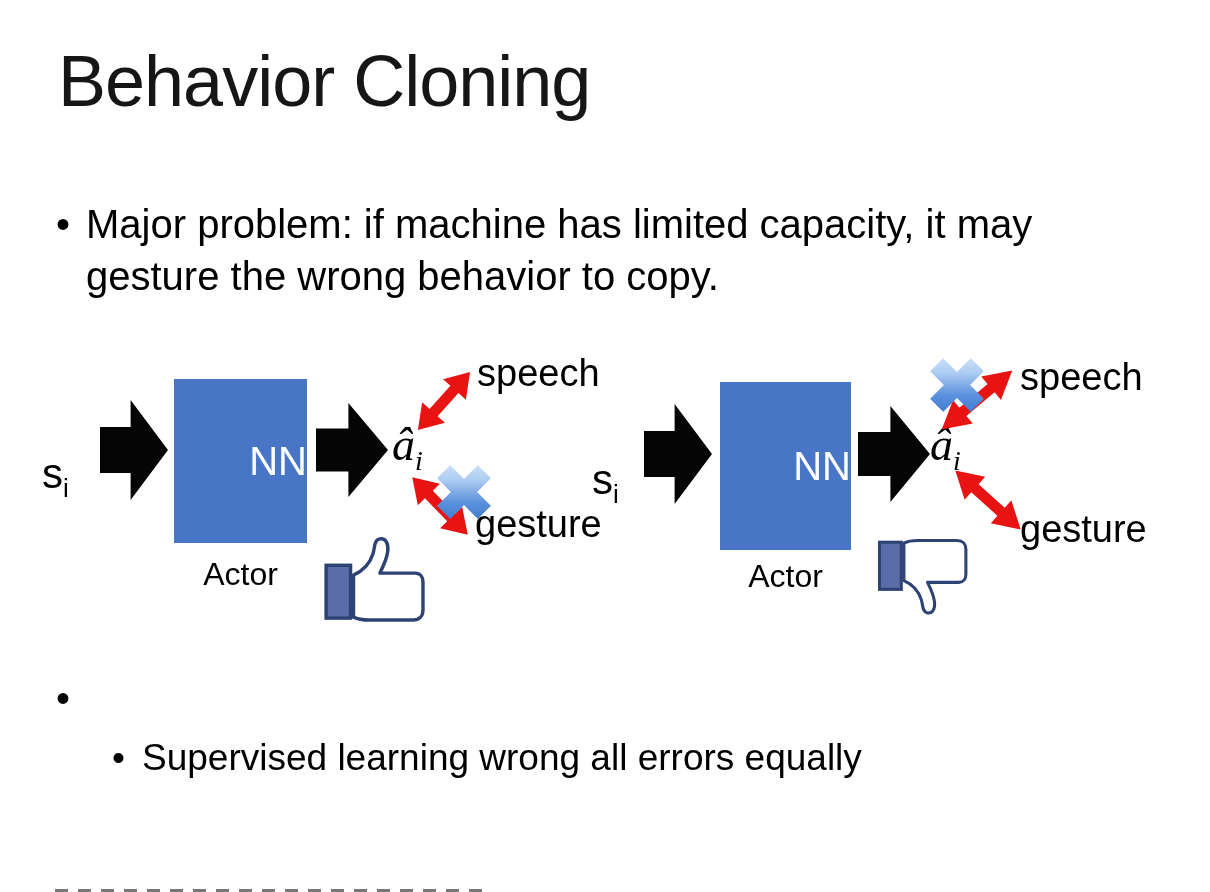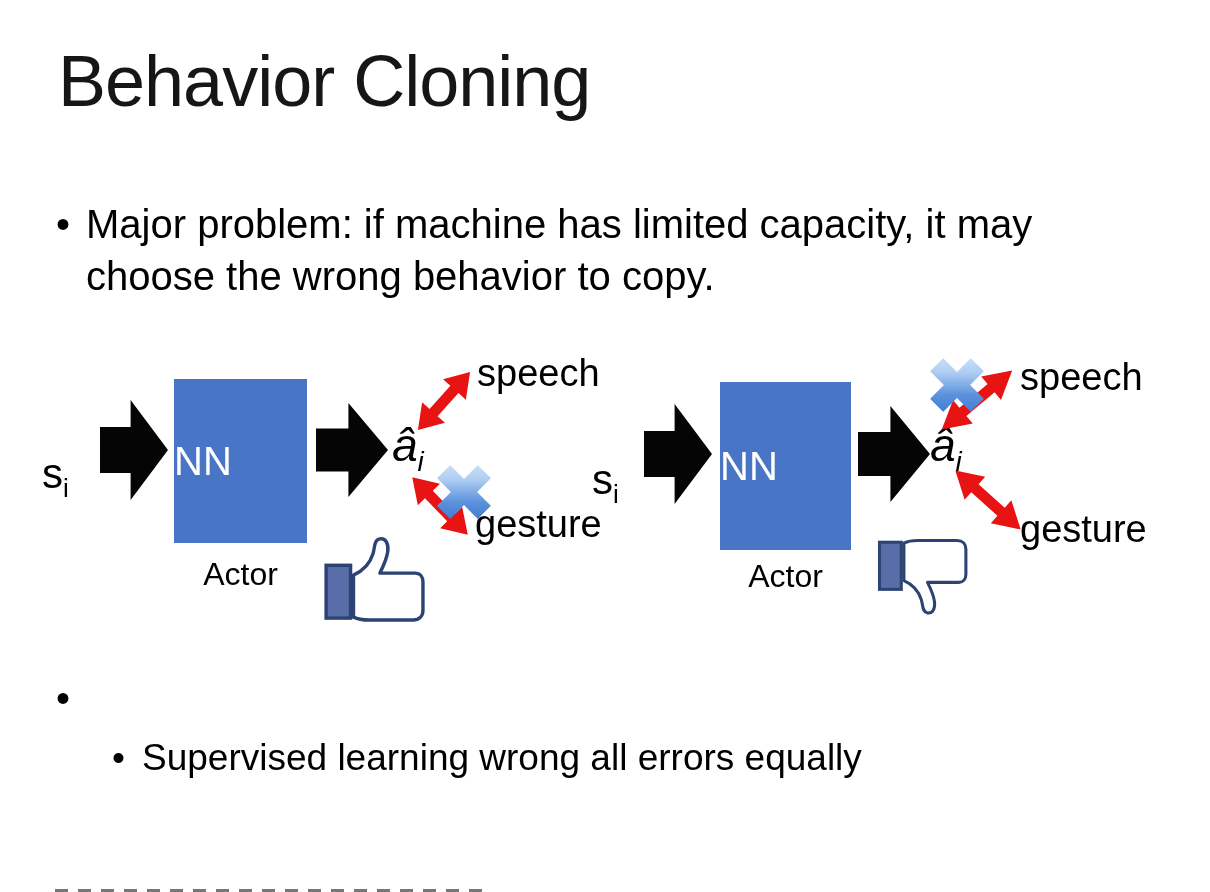--- a/index.html
+++ b/index.html
@@ -11,26 +11,26 @@
   .abs { position:absolute; }
 
   .title { left:58px; top:40px; font-size:72px; font-weight:400; letter-spacing:-1px; color:#161616; }
 
   .bullet-row { display:flex; align-items:flex-start; }
   .bullet-marker { flex:0 0 30px; }
   .b1 { left:56px; top:198px; width:1014px; font-size:40px; line-height:52px; }
   .b2 { left:56px; top:672px; width:1100px; font-size:40px; line-height:52px; }
   .b3 { left:112px; top:734px; width:1000px; font-size:37px; line-height:48px; }
 
-  .nn-box { background:var(--nn-box,#4875C5); display:flex; align-items:center; justify-content:flex-start;
+  .nn-box { background:var(--nn-box,#4875C5); display:flex; align-items:center; justify-content:flex-end;
             color:#fff; font-size:40px; }
   .actor-label { text-align:center; font-size:32px; }
   .io-label { font-size:42px;margin-top:24px; }
   .io-label sub { font-size:26px; }
-  .ahat { font-family:Liberation Sans, sans-serif; font-style:italic; font-size:46px; }
+  .ahat { font-family:Liberation Serif, serif; font-style:italic; font-size:46px; }
   .ahat sub { font-size:28px; }
   .branch-label { font-size:38px; }
 
   .fat-arrow { background:var(--arrow-black,#000);
     clip-path:polygon(0 27%, 45% 27%, 45% 0, 100% 50%, 45% 100%, 45% 73%, 0 73%); }
 
   .red-arrow { background:var(--arrow-red,#e81414);
     clip-path:polygon(0 50%, 30% 2%, 30% 33%, 70% 33%, 70% 2%, 100% 50%, 70% 98%, 70% 67%, 30% 67%, 30% 98%); }
 
   .cross { width:58px; height:58px; transform:rotate(45deg); z-index:5;
@@ -45,21 +45,21 @@
 </style>
 </head>
 <body>
 
 <div class="slide">
 
   <div class="abs title">Behavior Cloning</div>
 
   <div class="abs bullet-row b1">
     <span class="bullet-marker">•</span>
-    <span>Major problem: if machine has limited capacity, it may choose the wrong behavior to copy.</span>
+    <span>Major problem: if machine has limited capacity, it may gesture the wrong behavior to copy.</span>
   </div>
 
   <div class="abs io-label" style="left:42px; top:426px;"><span>s</span><sub>i</sub></div>
 
   <div class="abs fat-arrow" style="left:100px; top:400px; width:68px; height:100px;"></div>
 
   <div class="abs nn-box" style="left:174px; top:379px; width:133px; height:164px;">
       <span>NN</span>
     </div>
 

